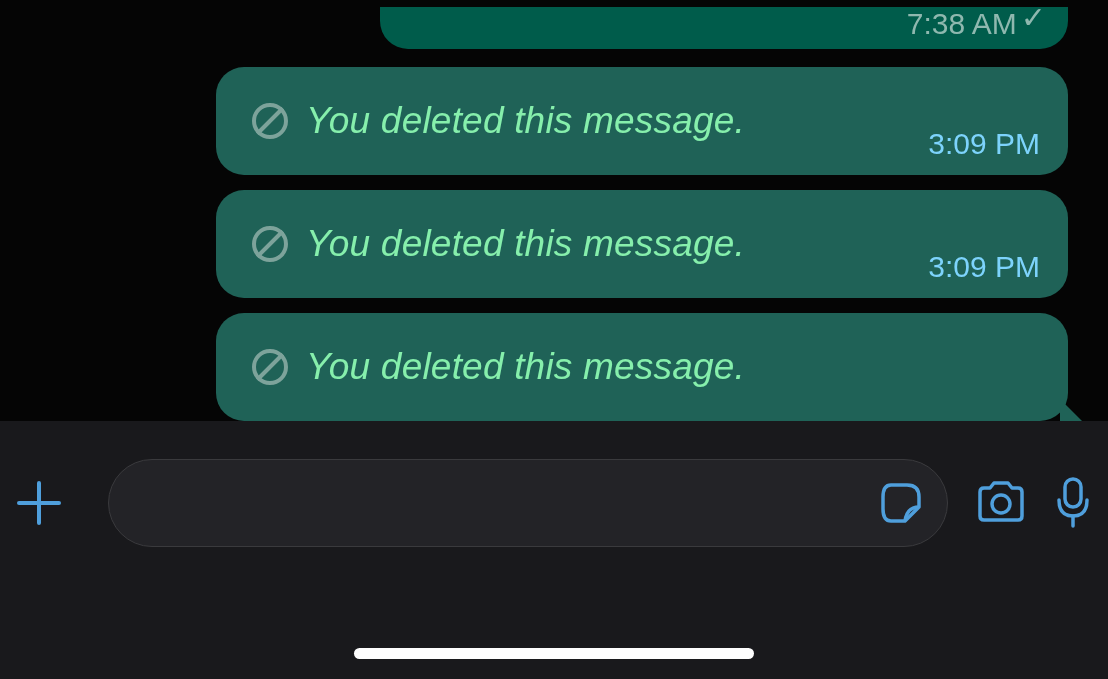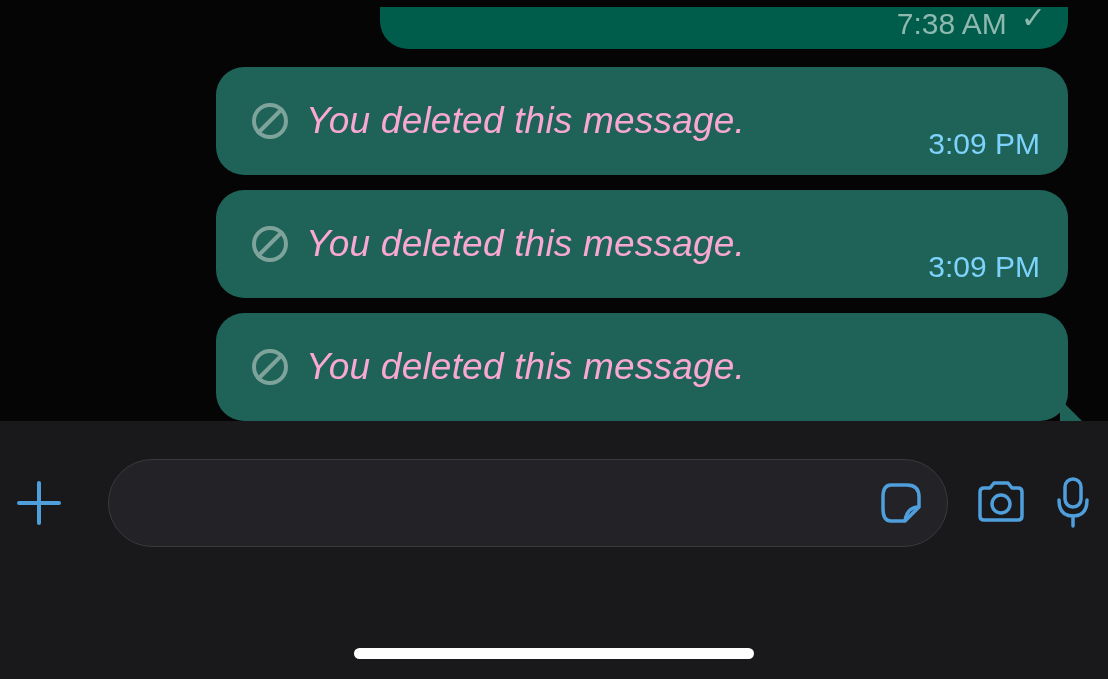--- a/index.html
+++ b/index.html
@@ -38,21 +38,21 @@
       border-bottom-right-radius: 28px;
       width: 688px;
       height: 42px;
       margin-bottom: 18px;
       color: #8fb8af;
       font-size: 30px;
       display: flex;
       justify-content: flex-end;
       align-items: flex-start;
       padding: 0 22px 0 0;
-      gap: 14px;
+      gap: 4px;
       margin-top: -24px;
     }
     .check {
       font-size: 30px;
       line-height: 1;
       color: #8fb8af;
       margin-top: -4px;
     }
 
     .bubble {
@@ -84,21 +84,21 @@
       top: 50%;
       left: 50%;
       width: 36px;
       height: 4px;
       background: #7da39b;
       transform: translate(-50%, -50%) rotate(-45deg);
     }
     .bubble .msg {
       margin-left: 18px;
       font-style: italic;
-      color: #f9a8d4;
+      color: #86efac;
       font-size: 37px;
       letter-spacing: 0.2px;
     }
     .bubble .time {
       position: absolute;
       right: 28px;
       bottom: 14px;
       color: #7dd3fc;
       font-size: 30px;
     }

